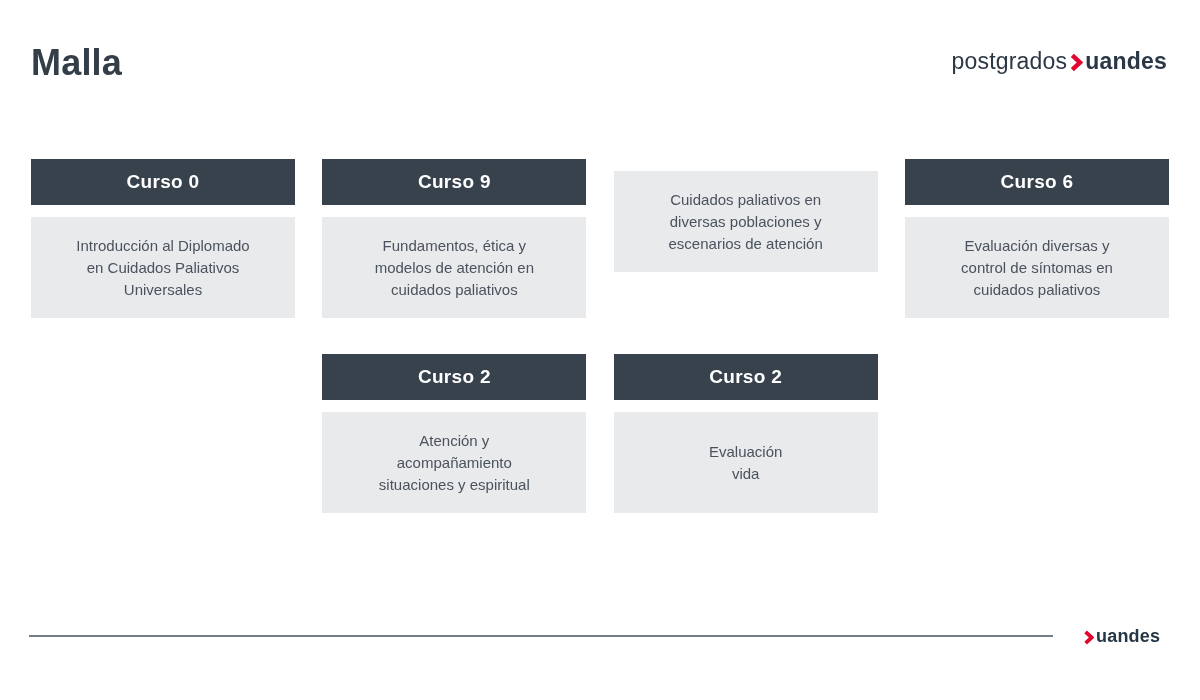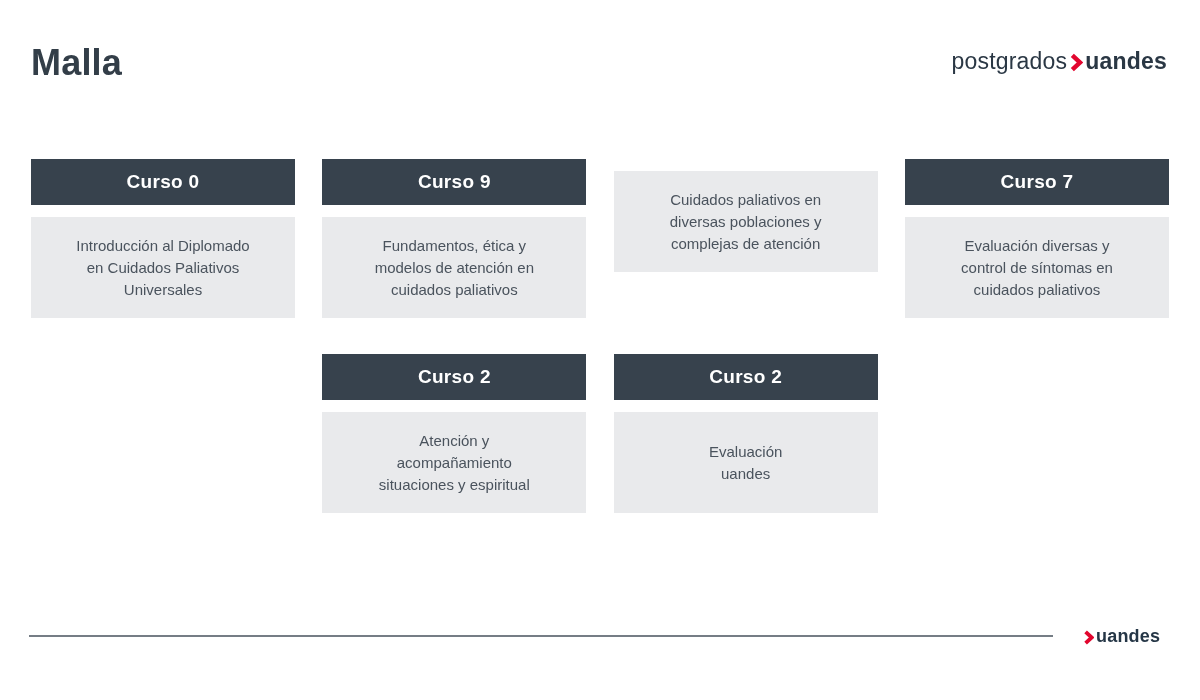--- a/index.html
+++ b/index.html
@@ -116,44 +116,44 @@
     <div class="card">
       <div class="card-header">Curso 9</div>
       <div class="card-body">Fundamentos, ética y
 modelos de atención en
 cuidados paliativos</div>
     </div>
 
     <div class="card">
       <div class="card-body">Cuidados paliativos en
 diversas poblaciones y
-complejas de atención</div>
+escenarios de atención</div>
     </div>
 
     <div class="card">
-      <div class="card-header">Curso 7</div>
+      <div class="card-header">Curso 6</div>
       <div class="card-body">Evaluación diversas y
 control de síntomas en
 cuidados paliativos</div>
     </div>
 
     <div class="card">
     </div>
 
     <div class="card">
       <div class="card-header">Curso 2</div>
       <div class="card-body">Atención y
 acompañamiento
 situaciones y espiritual</div>
     </div>
 
     <div class="card">
       <div class="card-header">Curso 2</div>
       <div class="card-body">Evaluación
-uandes</div>
+vida</div>
     </div>
 
   </div>
 
   <div class="footer-line"></div>
 
   <div class="brand brand-footer">
     <span class="chev">
       <svg width="11" height="15" viewBox="0 0 10 14">
           <path d="M2.3 1.7 L8 7 L2.3 12.3" stroke="#E2062E" stroke-width="3.6" fill="none"></path>

